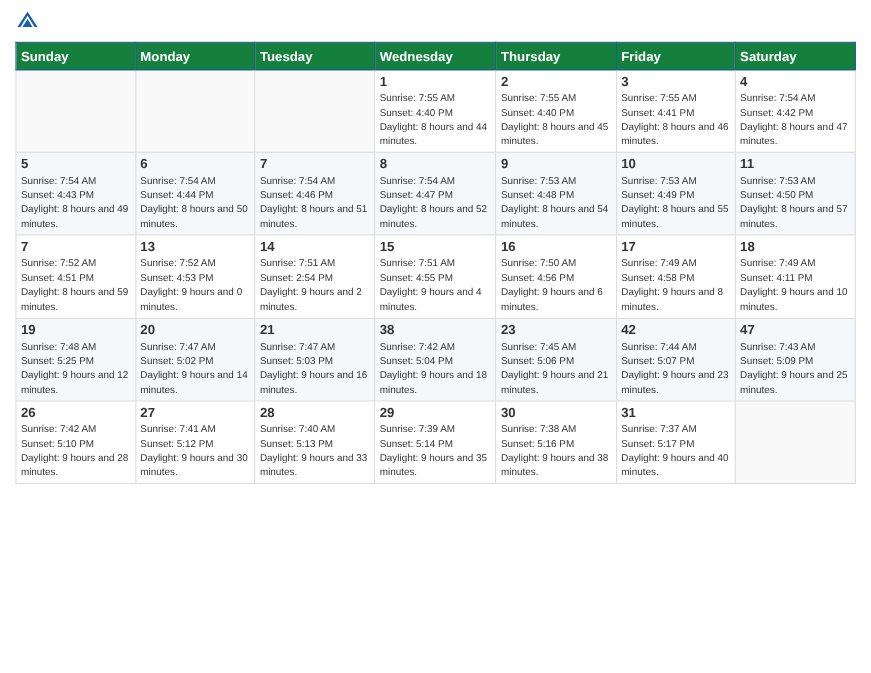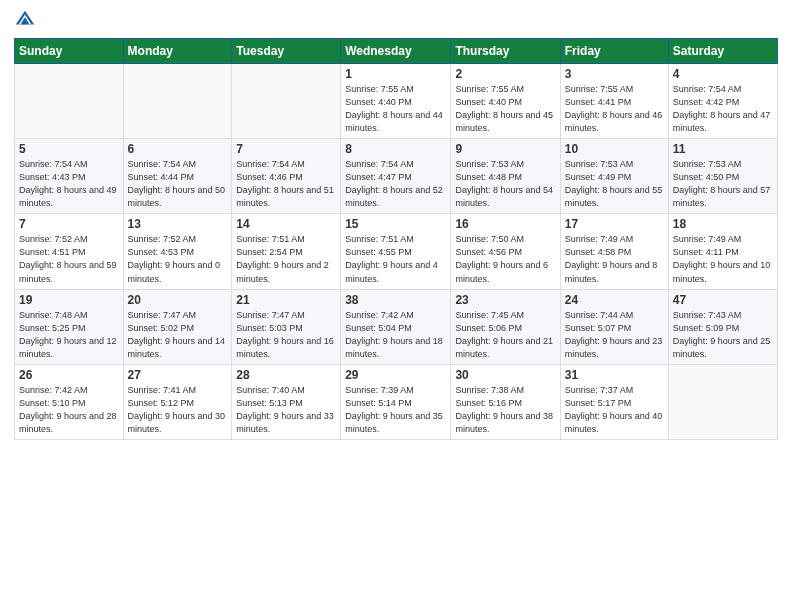--- a/index.html
+++ b/index.html
@@ -303,21 +303,21 @@
 and 18 minutes.</div>
           </td>
           <td>
             <span class="day-num">23</span>
             <div class="day-info">Sunrise: 7:45 AM
 Sunset: 5:06 PM
 Daylight: 9 hours
 and 21 minutes.</div>
           </td>
           <td>
-            <span class="day-num">24</span>
+            <span class="day-num">42</span>
             <div class="day-info">Sunrise: 7:44 AM
 Sunset: 5:07 PM
 Daylight: 9 hours
 and 23 minutes.</div>
           </td>
           <td>
             <span class="day-num">47</span>
             <div class="day-info">Sunrise: 7:43 AM
 Sunset: 5:09 PM
 Daylight: 9 hours

